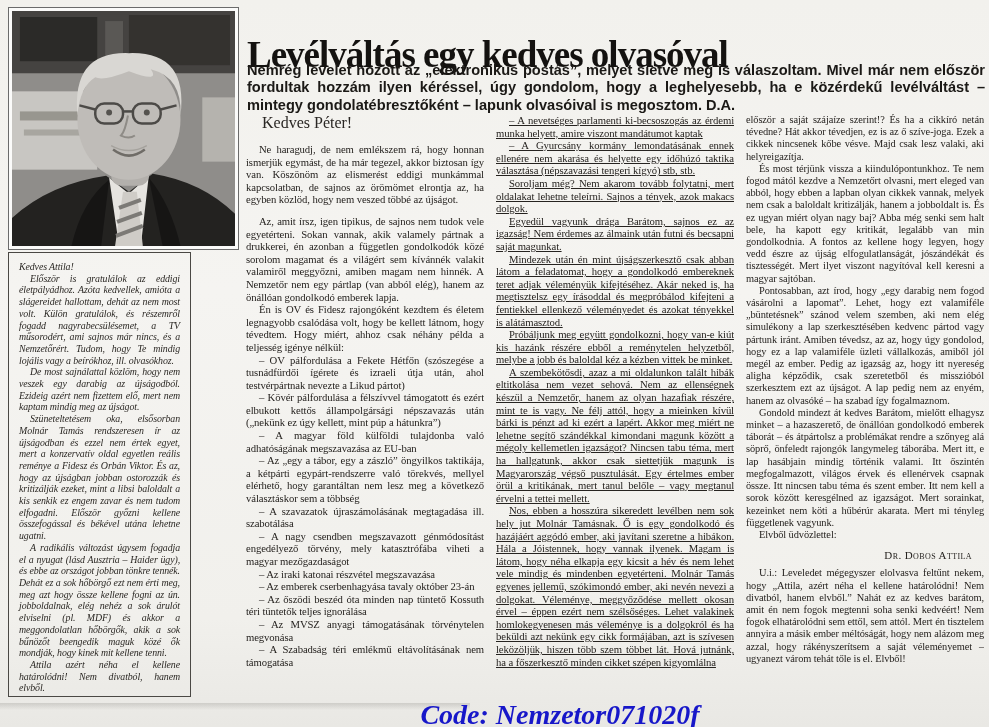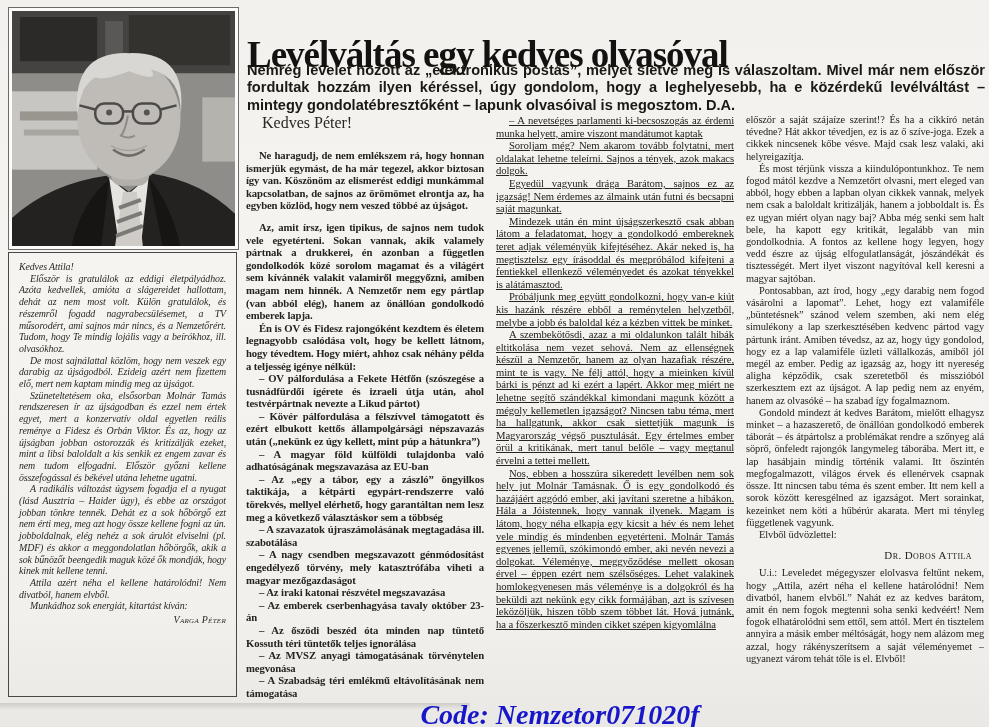--- a/index.html
+++ b/index.html
@@ -22,27 +22,27 @@
     font-size:14.6px;line-height:17.4px;text-align:justify;color:#1b1916;}
   
   .greeting{position:absolute;left:262px;top:114px;font-size:16px;color:#2a2724;}
   
   .col{position:absolute;width:238px;text-align:justify;
     font-size:10.7px;line-height:12.6px;letter-spacing:-0.1px;color:#262320;
     -webkit-hyphens:auto;hyphens:auto;}
   .col p{margin:0;text-indent:13px;}
   .col p.gap{margin-top:9px;}
   .col p.noindent{text-indent:0;}
-  .col-1{left:246px;top:149px;height:560px;overflow:hidden;font-weight:bold;}
+  .col-1{left:246px;top:143px;height:560px;overflow:hidden;}
   .col-2{left:496px;top:114px;height:606px;overflow:hidden;text-decoration:underline;}
   .col-3{left:746px;top:114px;height:612px;overflow:hidden;font-size:10.4px;line-height:12.2px;}
   .sig-editor{margin-top:8px;margin-bottom:6px;text-align:right;padding-right:12px;
     font-variant:small-caps;letter-spacing:0.4px;font-size:11px;}
   
-  .letter{position:absolute;left:8px;top:252px;width:229px;height:445px;box-sizing:border-box;
+  .letter{position:absolute;left:8px;top:252px;width:183px;height:445px;box-sizing:border-box;
     border:1.5px solid #4a4844;padding:8px 10px;overflow:hidden;
     font-style:italic;font-size:9.9px;line-height:11.7px;letter-spacing:-0.1px;
     text-align:justify;color:#2b2824;-webkit-hyphens:auto;hyphens:auto;}
   .letter p{margin:0;text-indent:11px;}
   .letter p.noindent{text-indent:0;}
   .letter .sig-reader{text-align:right;font-style:italic;font-variant:small-caps;
     letter-spacing:0.3px;margin-top:2px;}
   
   .code-line{position:absolute;left:300px;top:699px;width:520px;text-align:center;
     font-weight:bold;font-style:italic;font-size:28px;color:#1717c9;}
@@ -114,20 +114,21 @@
       <p>– A szavazatok újraszámolásának megtagadása ill. szabotálása</p>
       <p>– A nagy csendben megszavazott génmódosítást engedélyező törvény, mely katasztrófába viheti a magyar mezőgazdaságot</p>
       <p>– Az iraki katonai részvétel megszavazása</p>
       <p>– Az emberek cserbenhagyása tavaly október 23-án</p>
       <p>– Az őszödi beszéd óta minden nap tüntető Kossuth téri tüntetők teljes ignorálása</p>
       <p>– Az MVSZ anyagi támogatásának törvénytelen megvonása</p>
       <p>– A Szabadság téri emlékmű eltávolításának nem támogatása</p>
     </div>
   <div class="col col-2">
       <p>– A nevetséges parlamenti ki-becsoszogás az érdemi munka helyett, amire viszont mandátumot kaptak</p>
+      <p>– A Gyurcsány kormány lemondatásának ennek ellenére nem akarása és helyette egy időhúzó taktika választása (népszavazási tengeri kígyó) stb, stb.</p>
       <p>Soroljam még? Nem akarom tovább folytatni, mert oldalakat lehetne teleírni. Sajnos a tények, azok makacs dolgok.</p>
       <p>Egyedül vagyunk drága Barátom, sajnos ez az igazság! Nem érdemes az álmaink után futni és becsapni saját magunkat.</p>
       <p>Mindezek után én mint újságszerkesztő csak abban látom a feladatomat, hogy a gondolkodó embereknek teret adjak véleményük kifejtéséhez. Akár neked is, ha megtisztelsz egy írásoddal és megpróbálod kifejteni a fentiekkel ellenkező véleményedet és azokat tényekkel is alátámasztod.</p>
       <p>Próbáljunk meg együtt gondolkozni, hogy van-e kiút kis hazánk részére ebből a reménytelen helyzetből, melybe a jobb és baloldal kéz a kézben vittek be minket.</p>
       <p>A szembekötősdi, azaz a mi oldalunkon talált hibák eltitkolása nem vezet sehová. Nem az ellenségnek készül a Nemzetőr, hanem az olyan hazafiak részére, mint te is vagy. Ne félj attól, hogy a mieinken kívül bárki is pénzt ad ki ezért a lapért. Akkor meg miért ne lehetne segítő szándékkal kimondani magunk között a mégoly kellemetlen igazságot? Nincsen tabu téma, mert ha hallgatunk, akkor csak siettetjük magunk is Magyarország végső pusztulását. Egy értelmes ember örül a kritikának, mert tanul belőle – vagy megtanul érvelni a tettei mellett.</p>
       <p>Nos, ebben a hosszúra sikeredett levélben nem sok hely jut Molnár Tamásnak. Ő is egy gondolkodó és hazájáért aggódó ember, aki javítani szeretne a hibákon. Hála a Jóistennek, hogy vannak ilyenek. Magam is látom, hogy néha elkapja egy kicsit a hév és nem lehet vele mindig és mindenben egyetérteni. Molnár Tamás egyenes jellemű, szókimondó ember, aki nevén nevezi a dolgokat. Véleménye, meggyőződése mellett okosan érvel – éppen ezért nem szélsőséges. Lehet valakinek homlokegyenesen más véleménye is a dolgokról és ha beküldi azt nekünk egy cikk formájában, azt is szívesen leközöljük, hiszen több szem többet lát. Hová jutnánk, ha a főszerkesztő minden cikket szépen kigyomlálna</p>
     </div>
   <div class="col col-3">
     <div>
         <p class="noindent">először a saját szájaíze szerint!? És ha a cikkíró netán tévedne? Hát akkor tévedjen, ez is az ő szíve-joga. Ezek a cikkek nincsenek kőbe vésve. Majd csak lesz valaki, aki helyreigazítja.</p>

